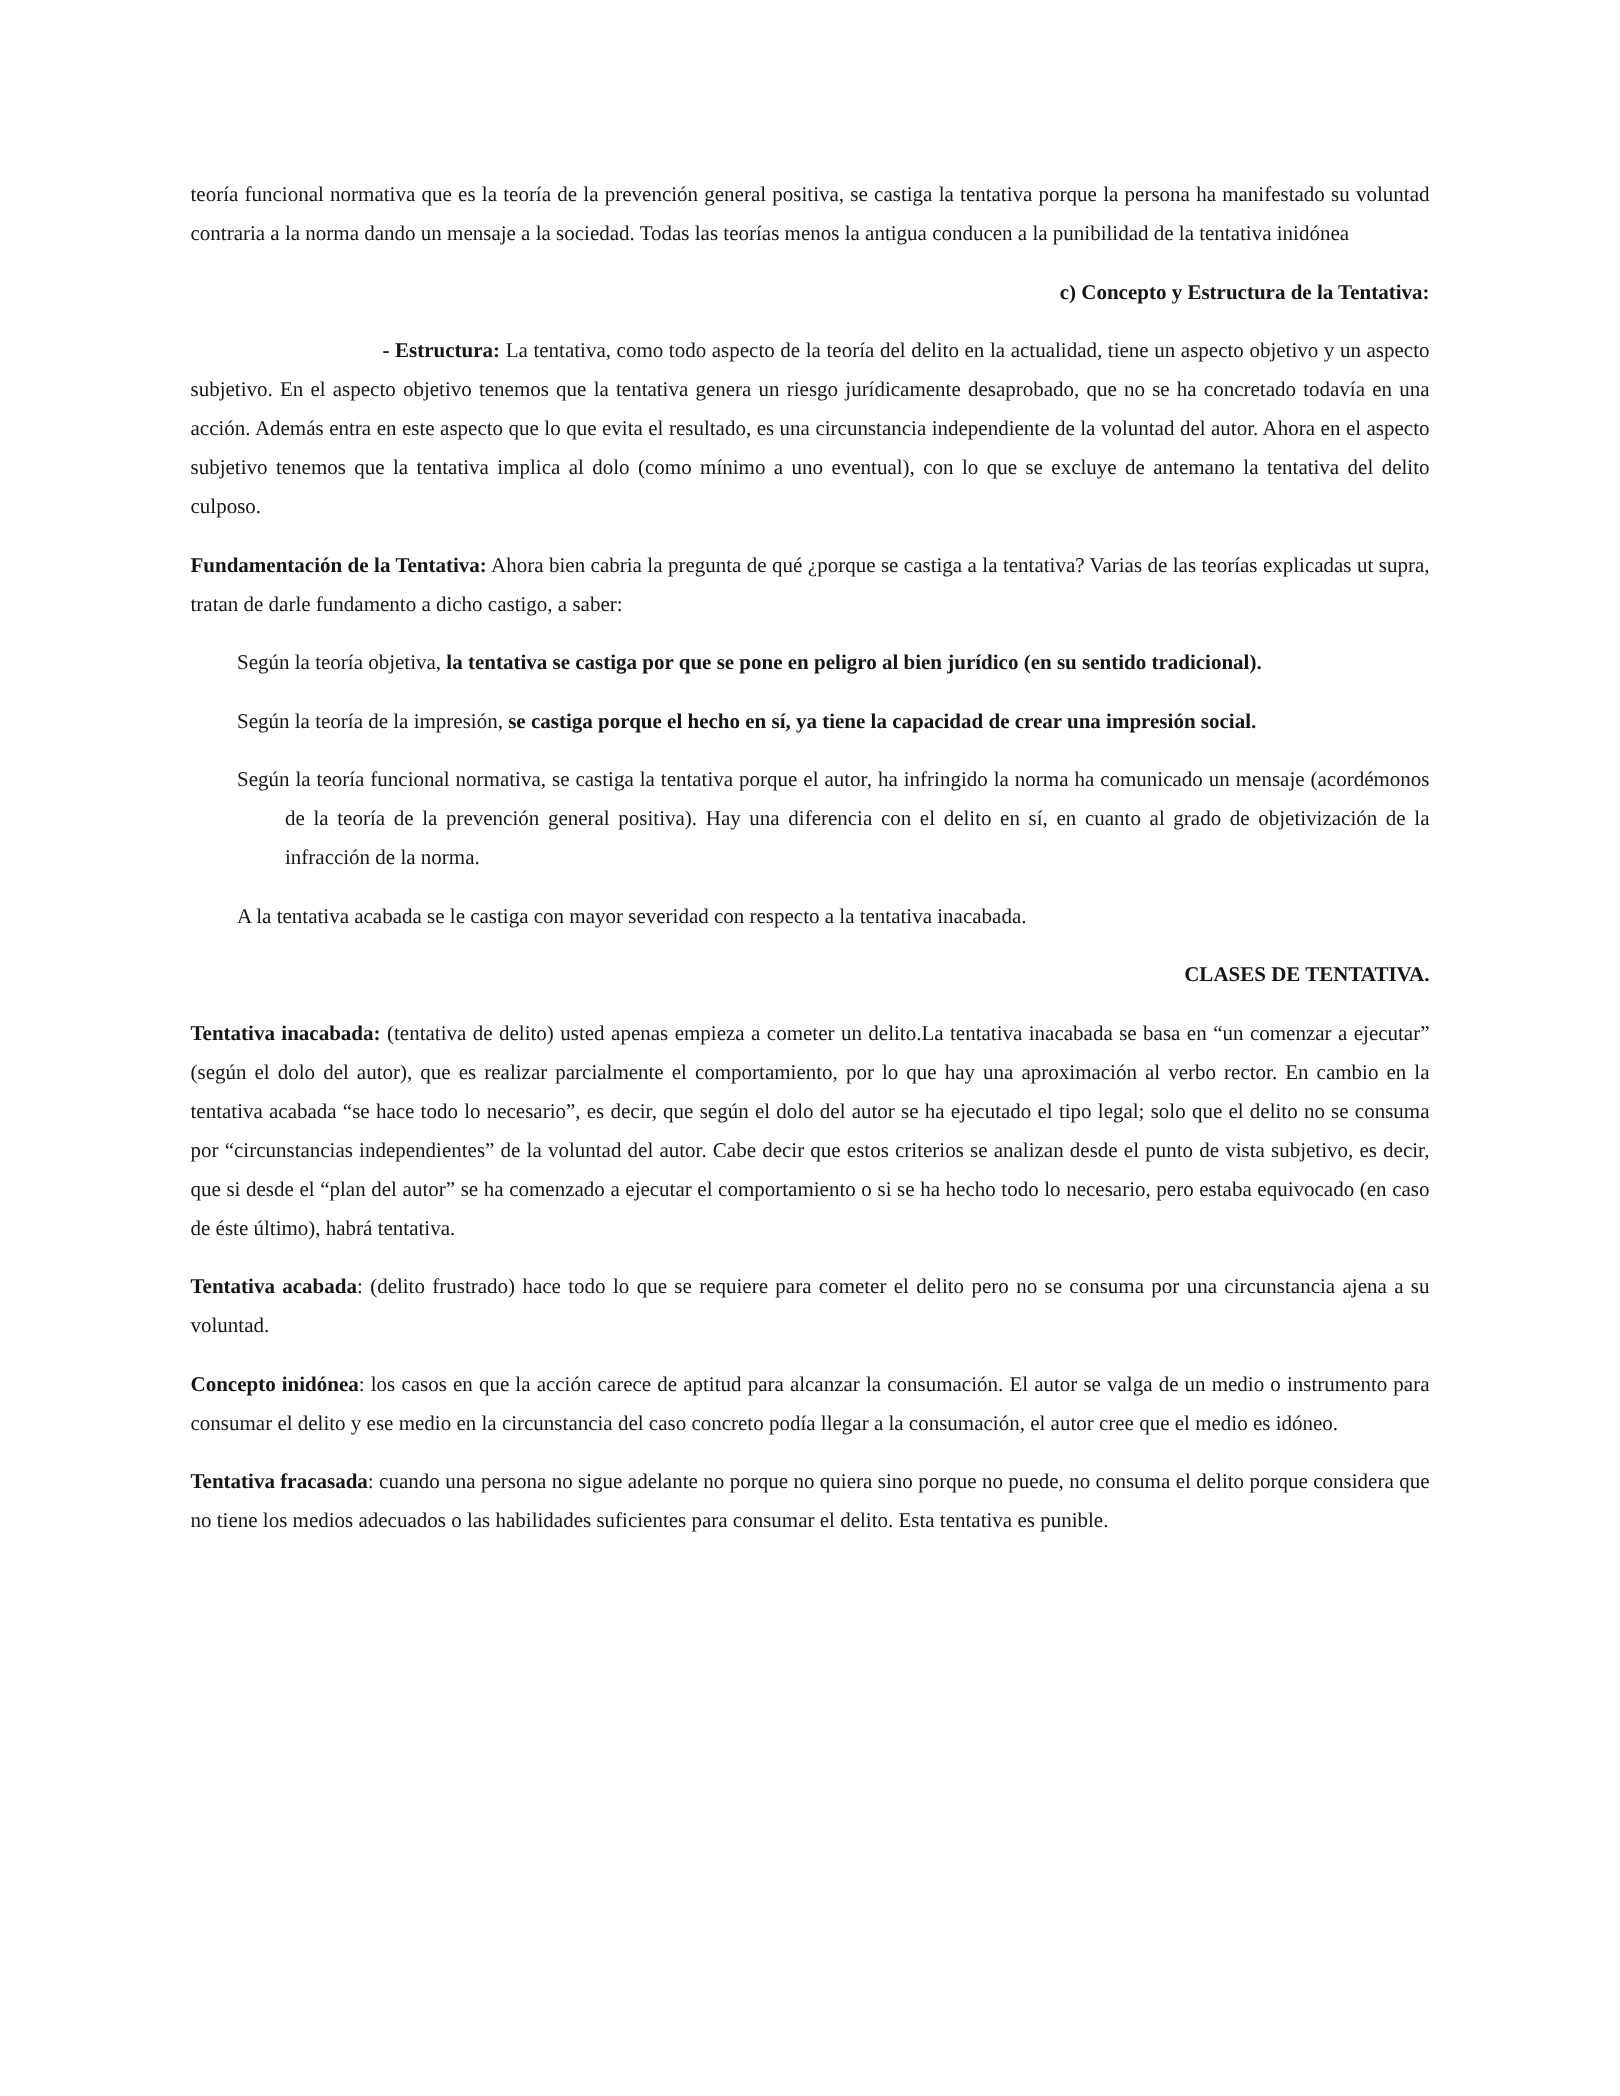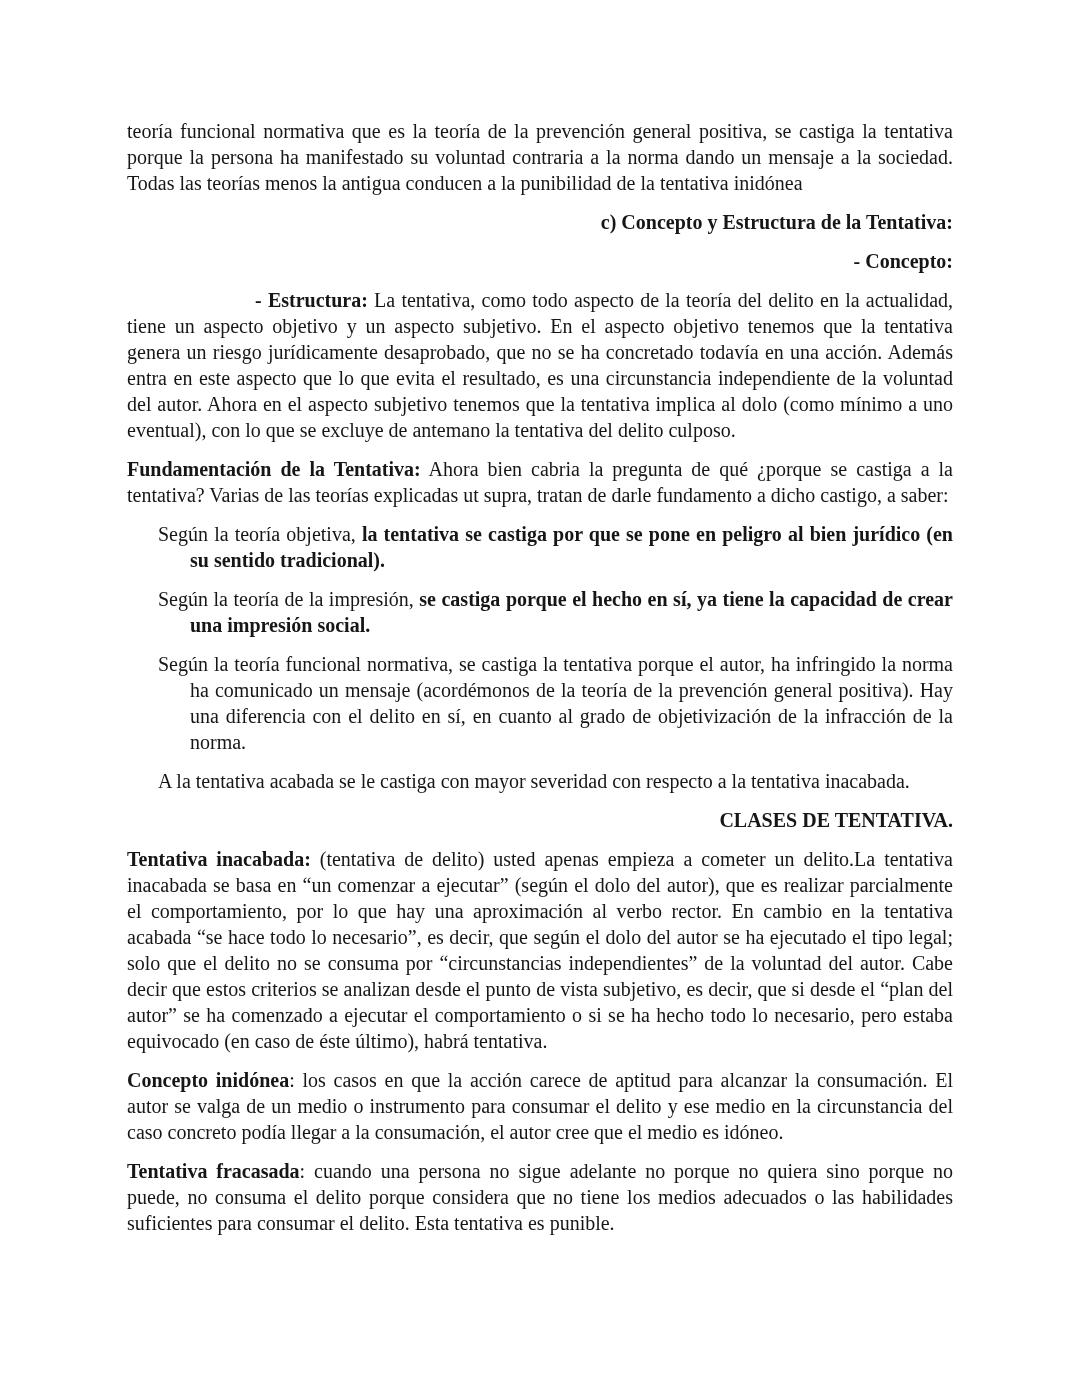--- a/index.html
+++ b/index.html
@@ -7,21 +7,21 @@
     padding: 0;
     background: #ffffff;
   }
   .page {
     width: 1080px;
     height: 1397px;
     box-sizing: border-box;
     background: #ffffff;
     padding: 118px 127px 0 127px;
     font-family: "Liberation Serif", "DejaVu Serif", serif;
-    font-size: 20px;
+    font-size: 14px;
     line-height: 26px;
     color: #161616;
   }
   .block {
     margin: 0 0 13px 0;
     text-align: justify;
   }
   .heading {
     font-weight: bold;
     text-align: right;
@@ -38,37 +38,37 @@
 </style>
 </head>
 <body>
 
 <div class="page">
 
   <p class="block">teoría funcional normativa que es la teoría de la prevención general positiva, se castiga la tentativa porque la persona ha manifestado su voluntad contraria a la norma dando un mensaje a la sociedad. Todas las teorías menos la antigua conducen a la punibilidad de la tentativa inidónea</p>
 
   <p class="block heading indent-1">c) Concepto y Estructura de la Tentativa:</p>
 
-  <p class="block heading indent-2">- Concepto:</p>
 
   <p class="block first-indent"><span class="lead">- Estructura:</span><span> La tentativa, como todo aspecto de la teoría del delito en la actualidad, tiene un aspecto objetivo y un aspecto subjetivo. En el aspecto objetivo tenemos que la tentativa genera un riesgo jurídicamente desaprobado, que no se ha concretado todavía en una acción. Además entra en este aspecto que lo que evita el resultado, es una circunstancia independiente de la voluntad del autor. Ahora en el aspecto subjetivo tenemos que la tentativa implica al dolo (como mínimo a uno eventual), con lo que se excluye de antemano la tentativa del delito culposo.</span></p>
 
   <p class="block"><span class="lead">Fundamentación de la Tentativa:</span><span> Ahora bien cabria la pregunta de qué ¿porque se castiga a la tentativa? Varias de las teorías explicadas ut supra, tratan de darle fundamento a dicho castigo, a saber:</span></p>
 
   <p class="block theory-item"><span>Según la teoría objetiva, </span><span class="lead">la tentativa se castiga por que se pone en peligro al bien jurídico (en su sentido tradicional).</span></p>
 
 
   <p class="block theory-item"><span>Según la teoría de la impresión, </span><span class="lead">se castiga porque el hecho en sí, ya tiene la capacidad de crear una impresión social.</span></p>
 
   <p class="block theory-item"><span>Según la teoría funcional normativa, se castiga la tentativa porque el autor, ha infringido la norma ha comunicado un mensaje (acordémonos de la teoría de la prevención general positiva). Hay una diferencia con el delito en sí, en cuanto al grado de objetivización de la infracción de la norma.</span><span class="lead"></span></p>
 
   <p class="block theory-item"><span>A la tentativa acabada se le castiga con mayor severidad con respecto a la tentativa inacabada.</span><span class="lead"></span></p>
 
   <p class="block heading clases-heading">CLASES DE TENTATIVA.</p>
 
   <p class="block"><span class="lead">Tentativa inacabada:</span><span> (tentativa de delito) usted apenas empieza a cometer un delito.La tentativa inacabada se basa en “un comenzar a ejecutar” (según el dolo del autor), que es realizar parcialmente el comportamiento, por lo que hay una aproximación al verbo rector. En cambio en la tentativa acabada “se hace todo lo necesario”, es decir, que según el dolo del autor se ha ejecutado el tipo legal; solo que el delito no se consuma por “circunstancias independientes” de la voluntad del autor. Cabe decir que estos criterios se analizan desde el punto de vista subjetivo, es decir, que si desde el “plan del autor” se ha comenzado a ejecutar el comportamiento o si se ha hecho todo lo necesario, pero estaba equivocado (en caso de éste último), habrá tentativa.</span></p>
 
+  <p class="block"><span class="lead">Tentativa acabada</span><span>: (delito frustrado) hace todo lo que se requiere para cometer el delito pero no se consuma por una circunstancia ajena a su voluntad.</span></p>
 
   <p class="block"><span class="lead">Concepto inidónea</span><span>: los casos en que la acción carece de aptitud para alcanzar la consumación. El autor se valga de un medio o instrumento para consumar el delito y ese medio en la circunstancia del caso concreto podía llegar a la consumación, el autor cree que el medio es idóneo.</span></p>
 
   <p class="block"><span class="lead">Tentativa fracasada</span><span>: cuando una persona no sigue adelante no porque no quiera sino porque no puede, no consuma el delito porque considera que no tiene los medios adecuados o las habilidades suficientes para consumar el delito. Esta tentativa es punible.</span></p>
 
 </div>
 
 </body></html>

